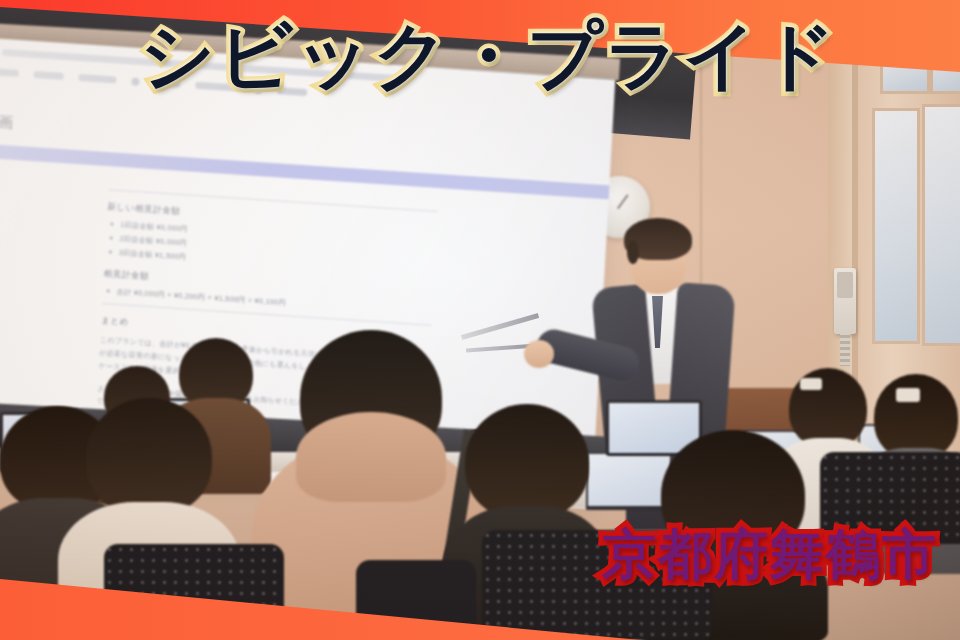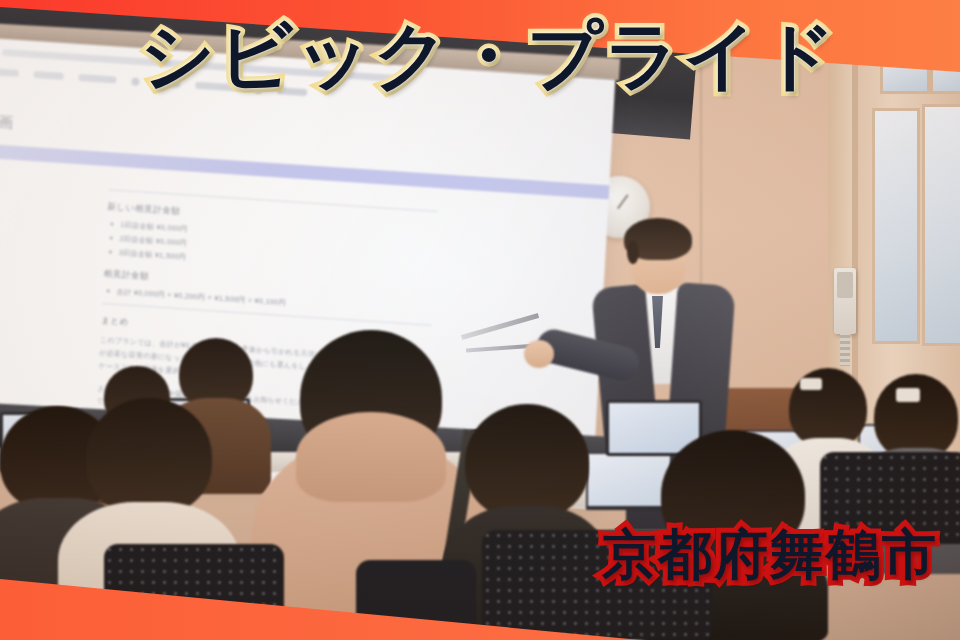--- a/index.html
+++ b/index.html
@@ -428,21 +428,21 @@
   .footline {
     position: absolute;
     right: 22px;
     bottom: 58px;
     font-family: "DejaVu Sans", "Liberation Sans", sans-serif;
     font-weight: 700;
     font-size: 54px;
     letter-spacing: 2px;
     line-height: 1;
     white-space: nowrap;
-    color: #0f172a;
+    color: #701a75;
     -webkit-text-stroke: 10px #cc1111;
     paint-order: stroke fill;
     text-shadow: 2px 3px 4px rgba(0,0,0,.28);
   }
 
   
   .photo-soft {
     position:absolute; inset:0;
     pointer-events:none;
     background: radial-gradient(ellipse at 46% 42%, rgba(255,255,255,0.06) 0%, rgba(120,70,40,0.10) 78%, rgba(90,50,30,0.22) 100%);

